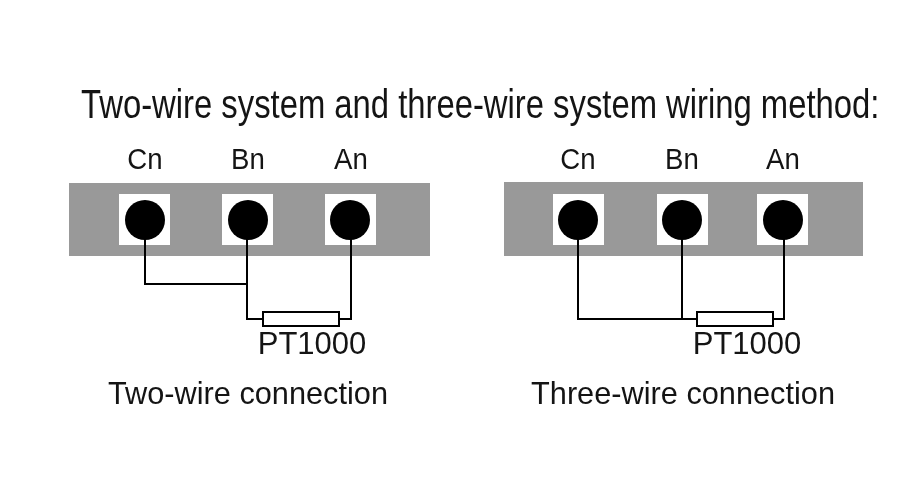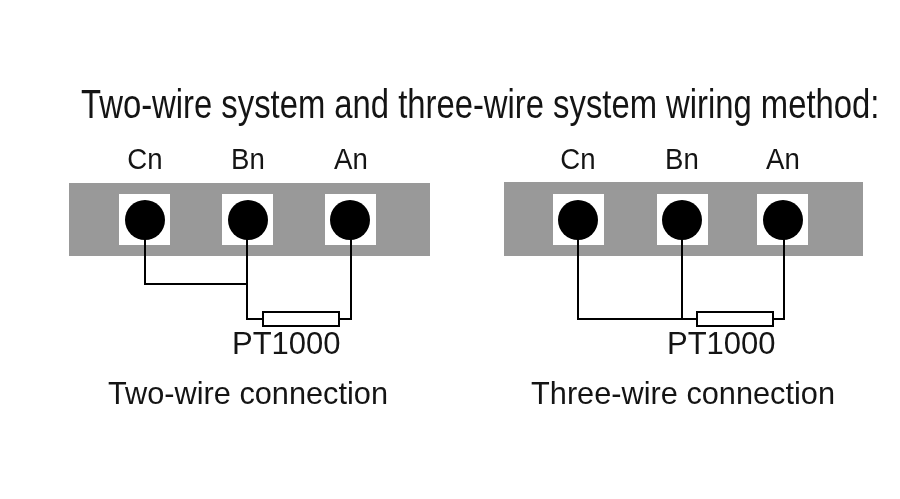--- a/index.html
+++ b/index.html
@@ -64,21 +64,21 @@
     width: 78px;
     height: 16px;
     background: #ffffff;
     border: 2px solid #000000;
     box-sizing: border-box;
   }
 
   .comp-label {
     width: 160px;
     top: 325px;
-    text-align: left;
+    text-align: center;
     font-size: 31px;
     line-height: 1.2;
     white-space: nowrap;
     color: #141414;
   }
 
   .caption {
     width: 360px;
     top: 374px;
     text-align: center;

